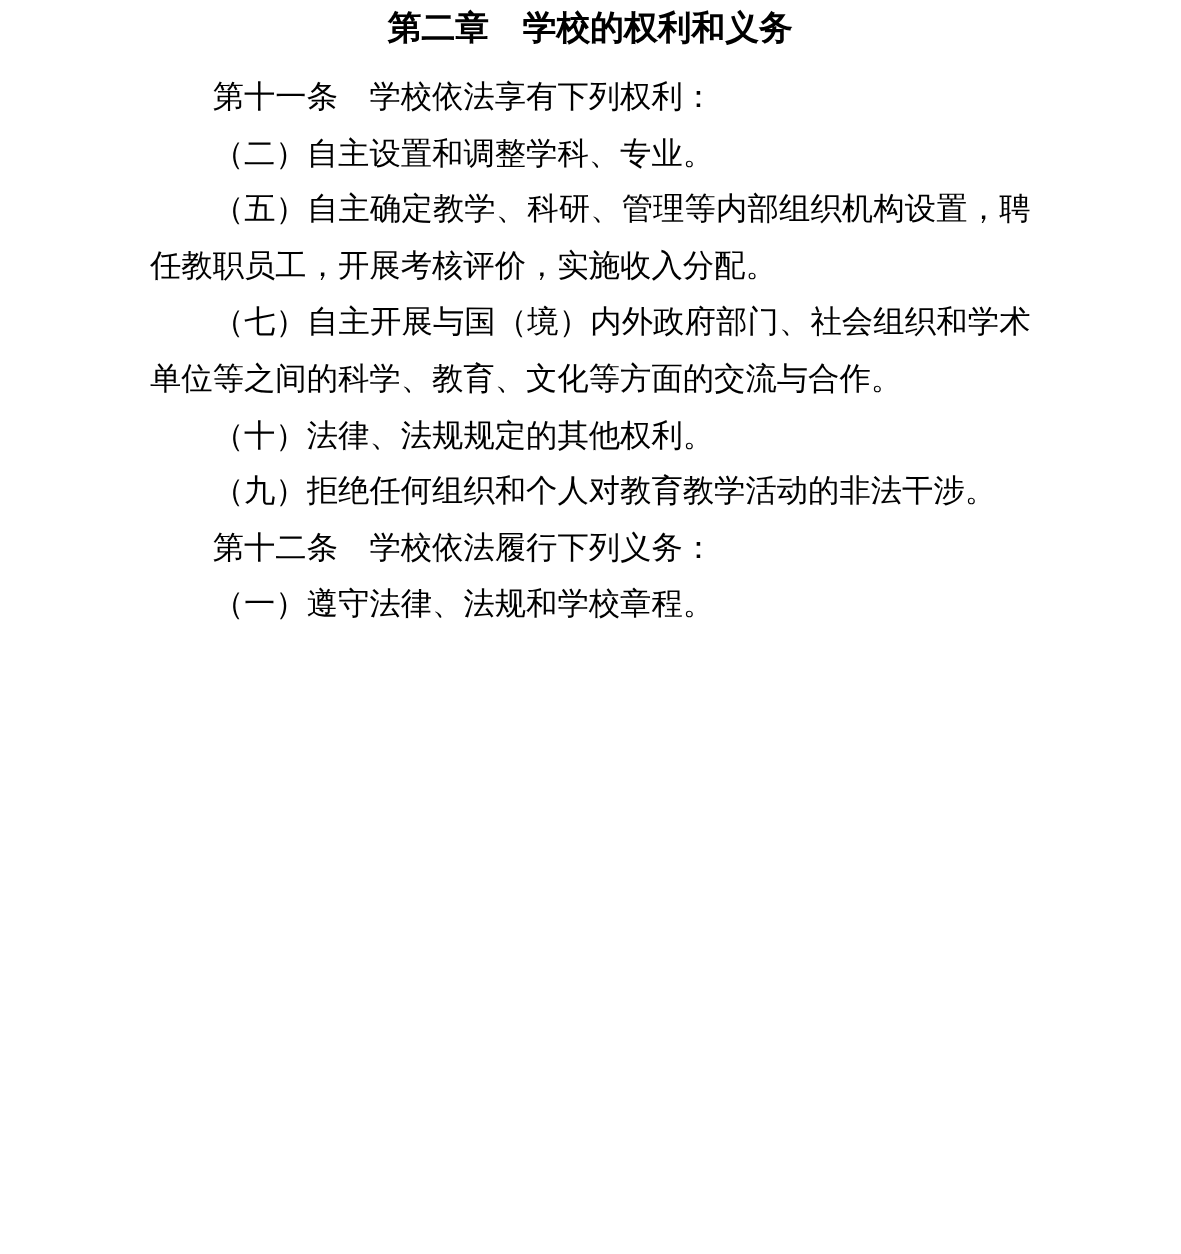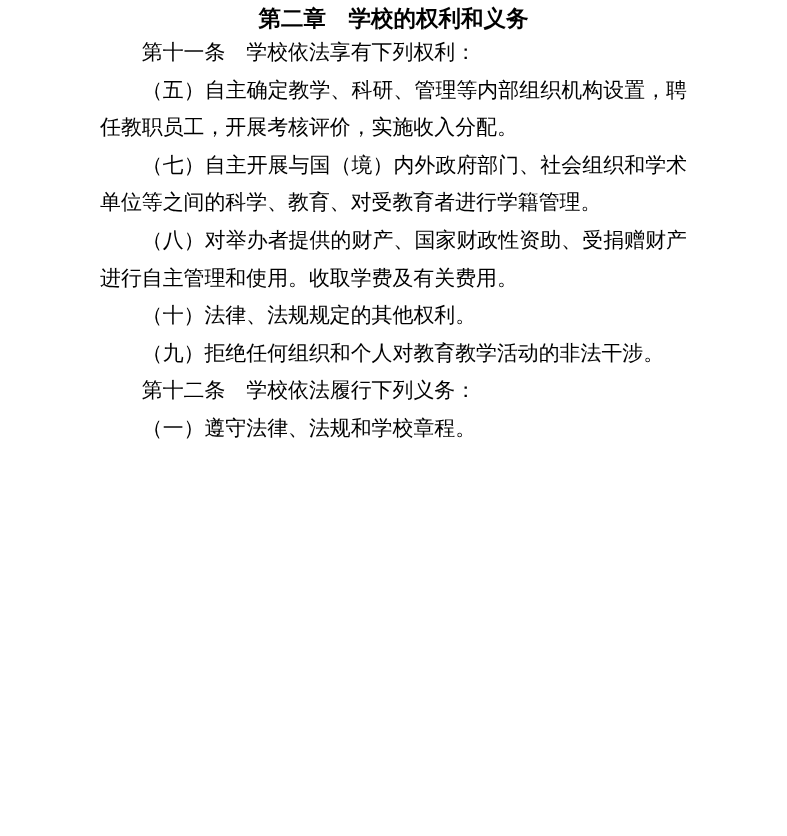--- a/index.html
+++ b/index.html
@@ -21,20 +21,21 @@
     margin: 0;
     font-family: "Liberation Sans", "DejaVu Sans", sans-serif;
     font-weight: bold;
     font-size: 22.5px;
     line-height: 30px;
     text-align: center;
     color: #000000;
     white-space: nowrap;
   }
   .doc-body {
+    margin-top: 12px;
     font-family: "Liberation Serif", "DejaVu Serif", serif;
     font-size: 20.9px;
     line-height: 37.6px;
     text-align: justify;
     color: #000000;
   }
   .doc-body p {
     margin: 0;
     padding: 0;
     text-indent: 2em;
@@ -43,21 +44,21 @@
     letter-spacing: -0.9px;
   }
 </style>
 </head>
 <body>
 
 <div class="page">
   <h1 class="chapter-heading">第二章　学校的权利和义务</h1>
   <div class="doc-body">
       <p>第十一条　学校依法享有下列权利：</p>
+      <p>（二）自主设置和调整学科、专业。</p>
       <p>（五）自主确定教学、科研、管理等内部组织机构设置，聘任教职员工，开展考核评价，实施收入分配。</p>
-      <p>（七）自主开展与国（境）内外政府部门、社会组织和学术单位等之间的科学、教育、对受教育者进行学籍管理。</p>
-      <p>（八）对举办者提供的财产、国家财政性资助、受捐赠财产进行自主管理和使用。收取学费及有关费用。</p>
+      <p>（七）自主开展与国（境）内外政府部门、社会组织和学术单位等之间的科学、教育、文化等方面的交流与合作。</p>
       <p>（十）法律、法规规定的其他权利。</p>
       <p>（九）拒绝任何组织和个人对教育教学活动的非法干涉。</p>
       <p>第十二条　学校依法履行下列义务：</p>
       <p>（一）遵守法律、法规和学校章程。</p>
     </div>
 </div>
 
 </body></html>

